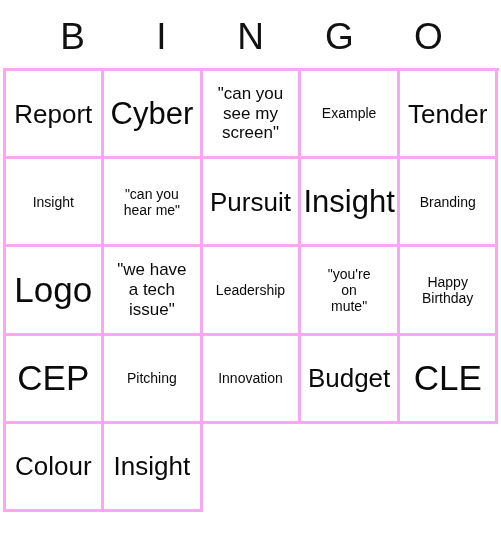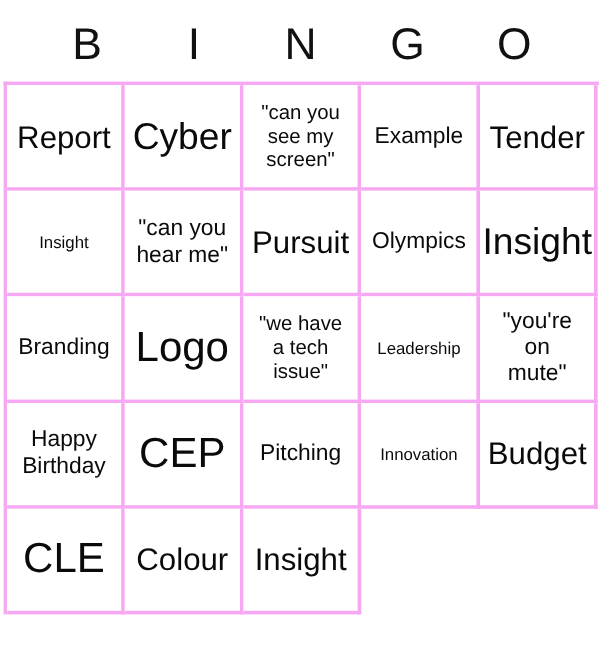--- a/index.html
+++ b/index.html
@@ -74,21 +74,21 @@
     font-weight: 400;
     color: #0a0a0a;
     white-space: pre-line;
     word-break: normal;
   }
 
   
   .sz-xs  { font-size: 11px; }
   .sz-s   { font-size: 14px; }
   .sz-m   { font-size: 17px; }
-  .sz-ml  { font-size: 19px; }
+  .sz-ml  { font-size: 14px; }
   .sz-xl  { font-size: 26px; }
   .sz-xxl { font-size: 31px; }
   .sz-huge{ font-size: 35px; }
 </style>
 </head>
 <body style="background: rgb(255, 255, 255);">
 
 <div id="bingo-card">
 
   <div id="bingo-header">
@@ -119,23 +119,20 @@
       </div>
       <div class="bingo-cell">
         <span class="cell-text sz-s">Insight</span>
       </div>
       <div class="bingo-cell">
         <span class="cell-text sz-ml">"can you
 hear me"</span>
       </div>
       <div class="bingo-cell">
         <span class="cell-text sz-xl">Pursuit</span>
-      </div>
-      <div class="bingo-cell">
-        <span class="cell-text sz-ml">Olympics</span>
       </div>
       <div class="bingo-cell">
         <span class="cell-text sz-xxl">Insight</span>
       </div>
       <div class="bingo-cell">
         <span class="cell-text sz-ml">Branding</span>
       </div>
       <div class="bingo-cell">
         <span class="cell-text sz-huge">Logo</span>
       </div>

